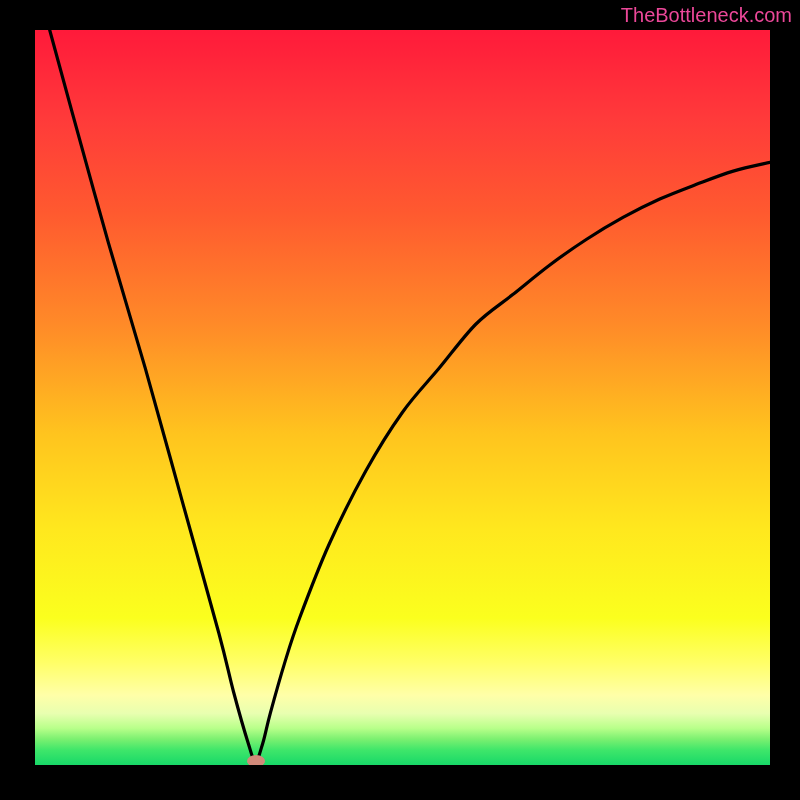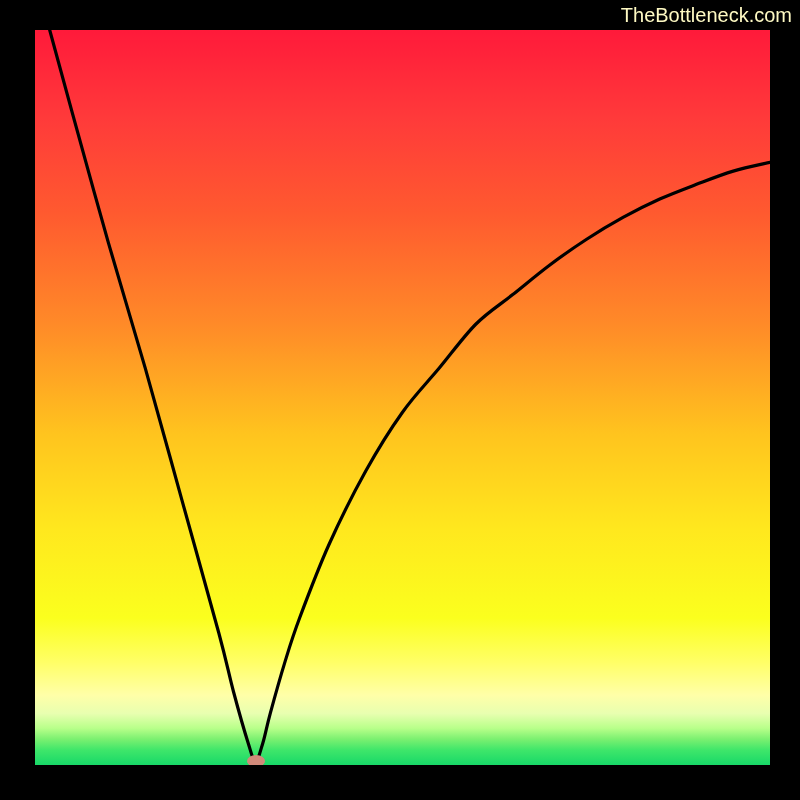--- a/index.html
+++ b/index.html
@@ -1,18 +1,18 @@
 <!DOCTYPE html>
 <html><head>
 <meta charset="utf-8">
 <style>
   * { margin: 0; padding: 0; box-sizing: border-box; }
   body { width: 800px; height: 800px; overflow: hidden; background: #000; font-family: Arial, sans-serif; }
   .container { position: relative; width: 800px; height: 800px; background: #000; }
-  .watermark { position: absolute; top: 4px; right: 8px; color: #fef9c3; font-size: 20px; font-weight: 500; z-index: 10; }
+  .watermark { position: absolute; top: 4px; right: 8px; color: #ec4899; font-size: 20px; font-weight: 500; z-index: 10; }
   .plot-area { position: absolute; left: 35px; top: 30px; width: 735px; height: 735px; overflow: hidden; }
   .gradient-bg { position: absolute; inset: 0; }
   .curve-layer { position: absolute; inset: 0; }
   .marker { position: absolute; width: 18px; height: 12px; background: #d18a7a; border-radius: 50%; transform: translate(-50%, -50%); }
 </style>
 </head>
 <body>
 
 <div class="container">
   <div class="watermark">TheBottleneck.com</div>

